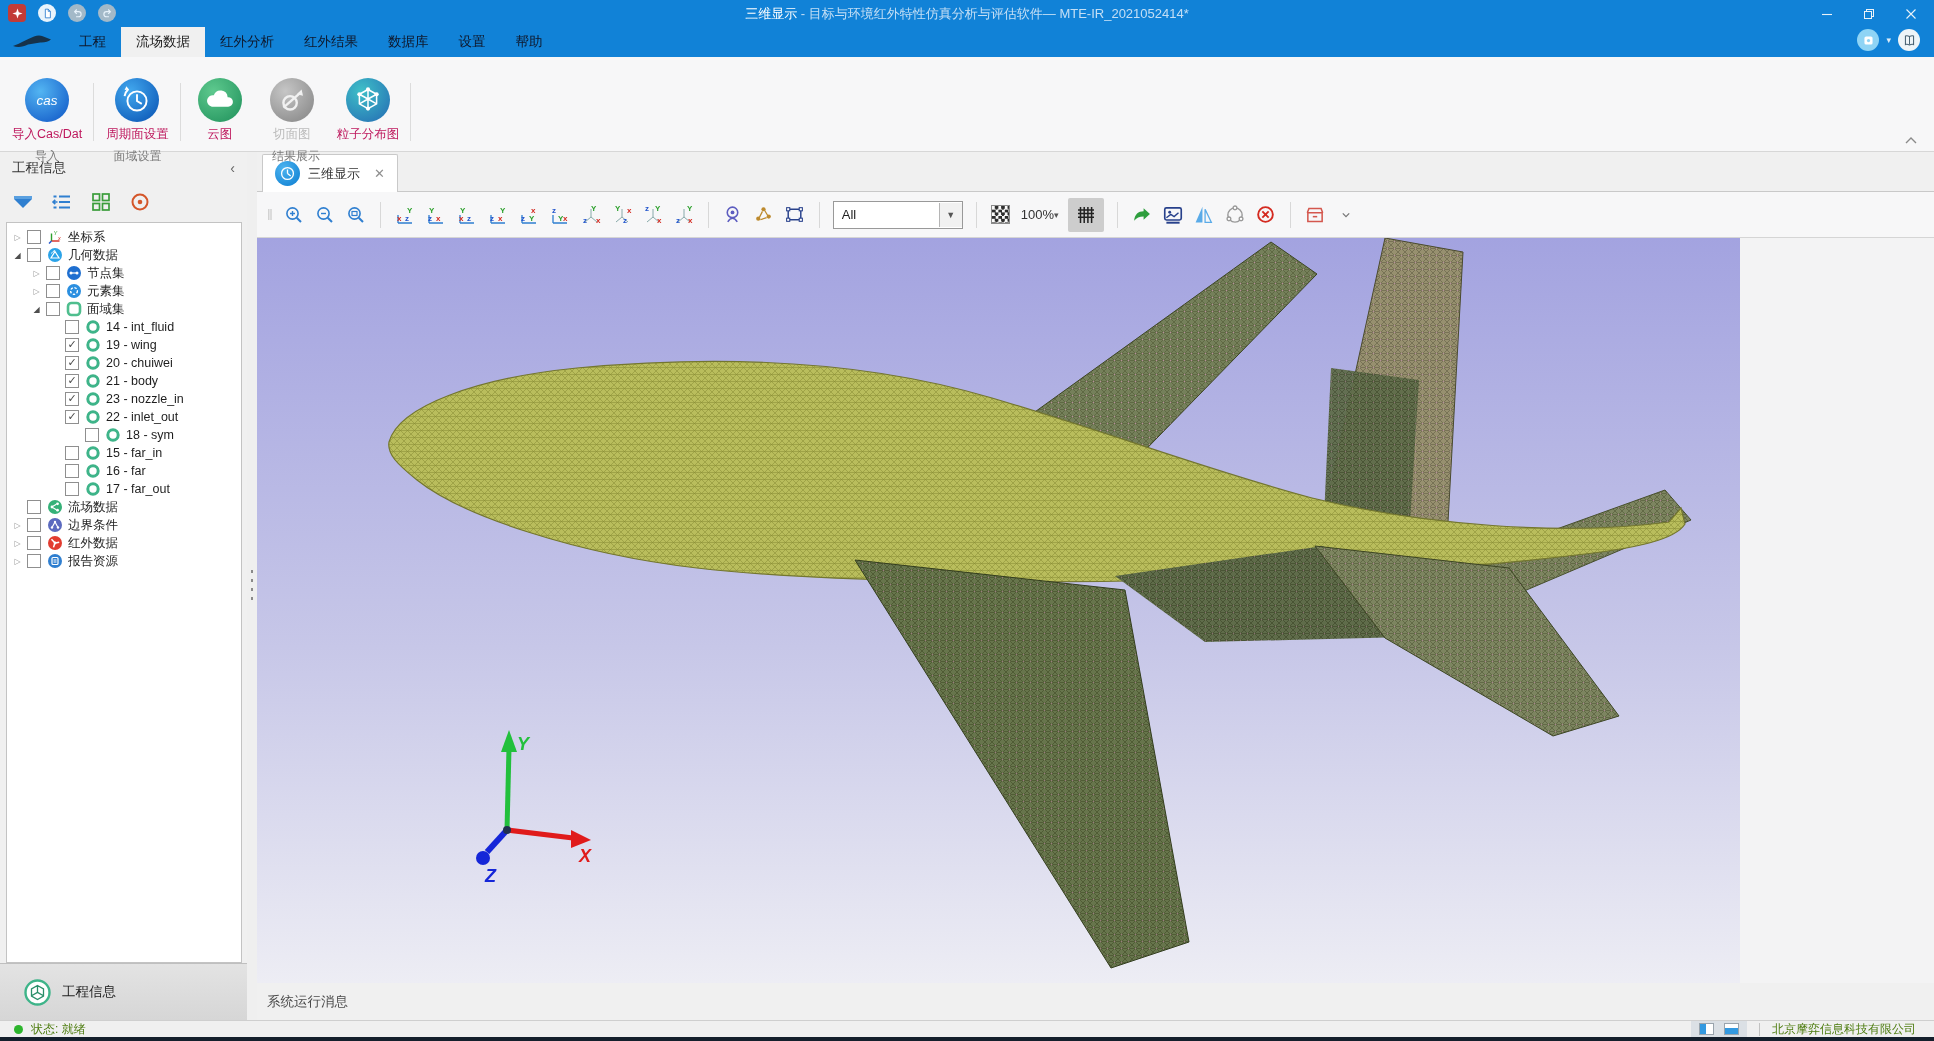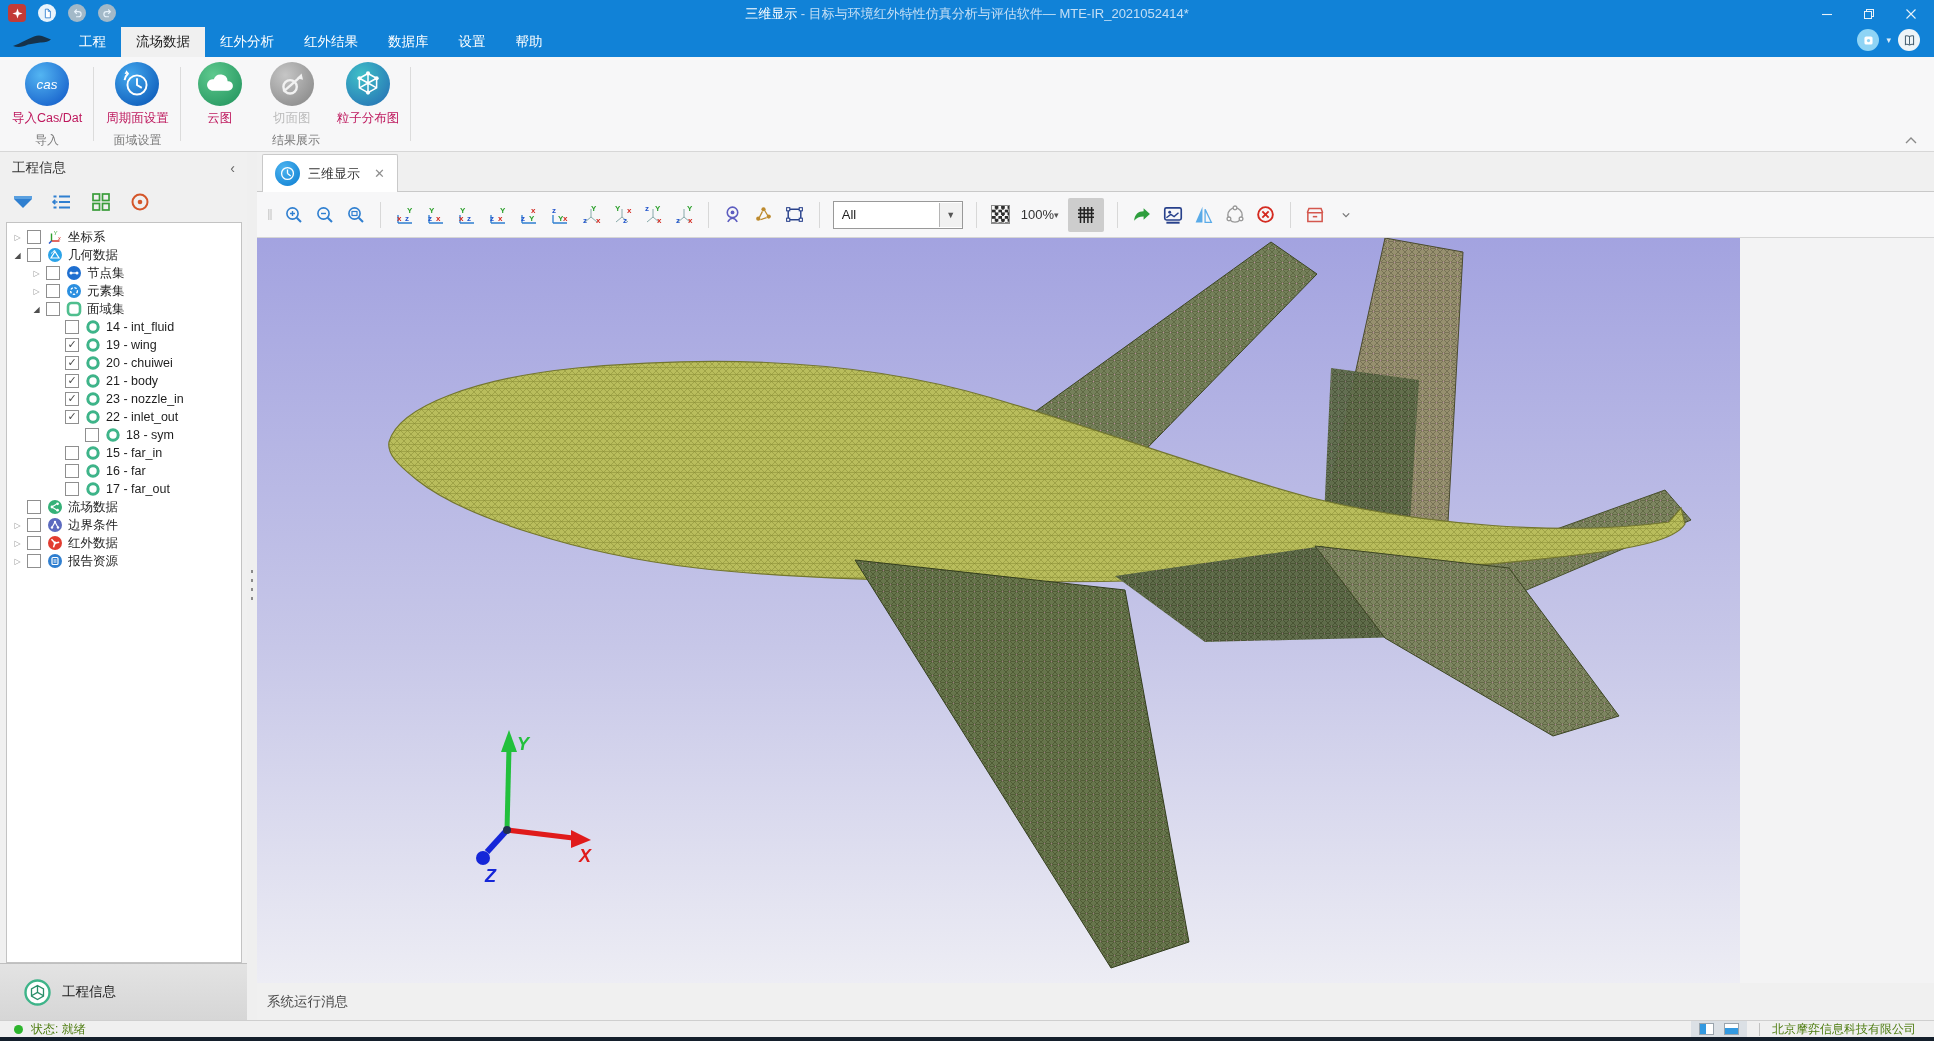--- a/index.html
+++ b/index.html
@@ -16,28 +16,28 @@
   .qi.app{border-radius:4px;background:#c23b37;}
   .qi.doc{background:#e9f4fc;}
   .qi.gray{background:#b3bfc7;opacity:.9;}
   .title{position:absolute;left:50%;top:0;transform:translateX(-50%);height:27px;line-height:27px;font-size:13px;color:rgba(234,243,251,.82);white-space:nowrap;}
   .title .tact{color:#ffffff;}
   .wctl{position:absolute;right:2px;top:0;display:flex;height:27px;}
   .wbtn{width:42px;height:27px;display:flex;align-items:center;justify-content:center;}
   
   .menubar{position:absolute;left:0;top:27px;width:100%;height:30px;background:#1182d7;display:flex;align-items:center;z-index:5;}
   .logo{width:64px;height:26px;display:flex;align-items:center;justify-content:center;flex:none;}
-  .mitem{padding:0 15px;height:30px;line-height:30px;color:#ffffff;font-size:13.5px;white-space:nowrap;}
+  .mitem{padding:0 15px;height:30px;line-height:30px;color:#0f172a;font-size:13.5px;white-space:nowrap;}
   .mitem.active{background:#f0f0f0;color:#1c1c1c;}
   .mb-right{position:absolute;right:14px;top:2px;display:flex;align-items:center;gap:7px;}
   .cir22{width:22px;height:22px;border-radius:50%;display:flex;align-items:center;justify-content:center;}
   .caret-w{color:#dcebf7;font-size:9px;}
   
   .ribbon{position:absolute;left:0;top:57px;width:100%;height:95px;background:#f7f7f8;border-bottom:1px solid #d7d7d7;box-sizing:border-box;display:flex;z-index:4;}
-  .rgroup{display:flex;flex-direction:column;align-items:center;padding:0 8px;position:relative;}
+  .rgroup{display:flex;flex-direction:column;align-items:center;padding:0 8px;position:relative;margin-top:16px;}
   .rgroup::after{content:"";position:absolute;right:0;top:10px;bottom:10px;width:1px;background:#dcdcdc;}
   .rbtns{display:flex;gap:10px;padding-top:5px;flex:1;}
   .rbtn{display:flex;flex-direction:column;align-items:center;min-width:54px;padding:0 4px;}
   .bigicn{width:44px;height:44px;border-radius:50%;flex:none;}
   .bg-cas{background:radial-gradient(circle at 35% 30%,#53b5f2,#1e6bd0 75%);}
   .bg-clock{background:radial-gradient(circle at 35% 30%,#42a8ee,#1565c0 75%);}
   .bg-cloud{background:radial-gradient(circle at 35% 30%,#5ec98e,#2e9e67 75%);}
   .bg-slice{background:radial-gradient(circle at 35% 30%,#c6c6c6,#939393 75%);}
   .bg-particle{background:radial-gradient(circle at 35% 30%,#3fc0c8,#2a7fb8 75%);}
   .rlabel{font-size:12.5px;color:#be185d;margin-top:4px;white-space:nowrap;}

